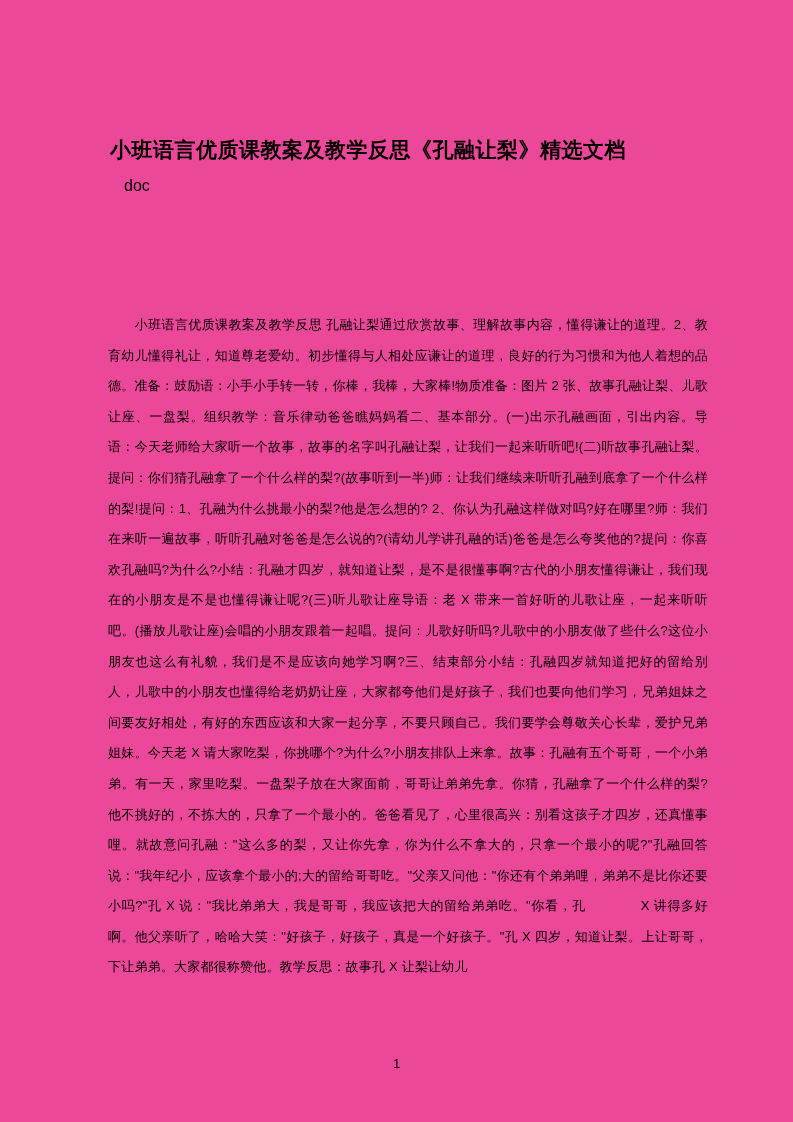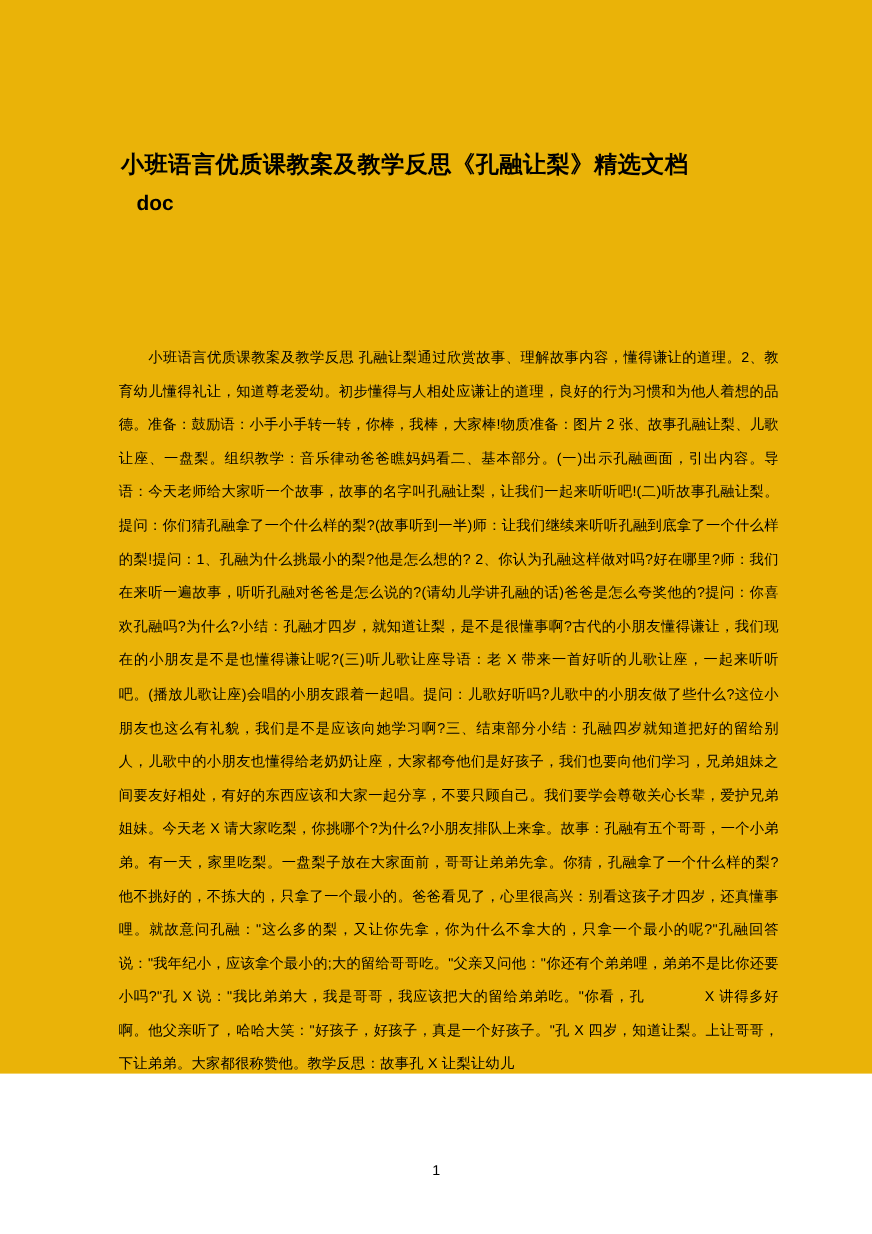--- a/index.html
+++ b/index.html
@@ -10,40 +10,40 @@
   body {
     width: 793px;
     height: 1122px;
     font-family: "Liberation Sans", sans-serif;
     color: #000000;
     position: relative;
     overflow: hidden;
   }
   .page {
     width: 793px;
-    height: 976px;
+    height: 1122px;
     box-sizing: border-box;
     position: relative;
-    background: #eab308;
+    background: #ec4899;
   }
   .doc-title {
     position: absolute;
     left: 110px;
     top: 132px;
     width: 580px;
     font-size: 21px;
     font-weight: bold;
     line-height: 36px;
     letter-spacing: 0.5px;
     color: #000000;
   }
   .doc-title .title-line2 {
     display: block;
-    font-size: 19px;
-    font-weight: bold;
+    font-size: 16px;
+    font-weight: normal;
     letter-spacing: 0;
     padding-left: 14px;
   }
   .body-text {
     position: absolute;
     left: 108px;
     top: 310px;
     width: 600px;
     font-size: 13px;
     line-height: 30.6px;

